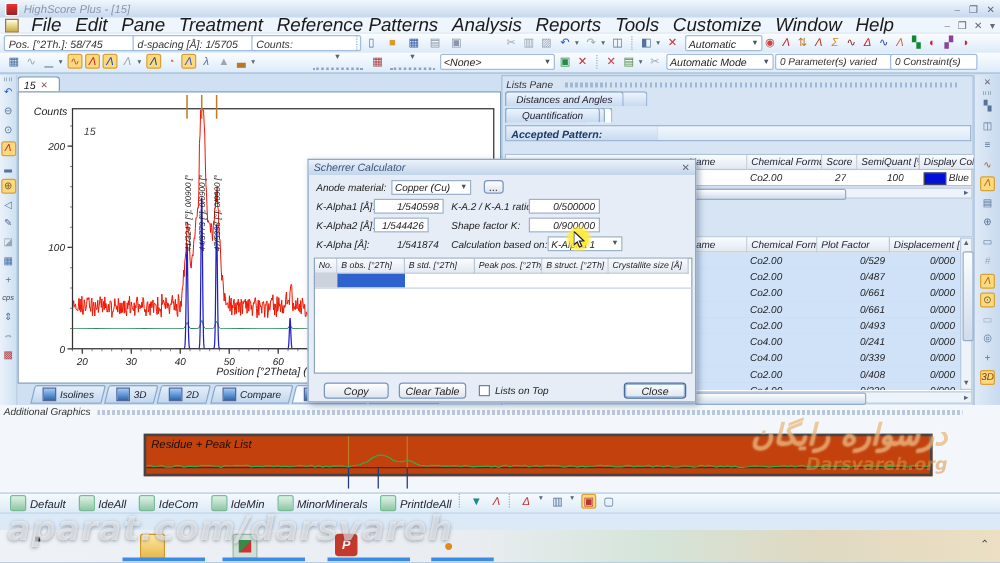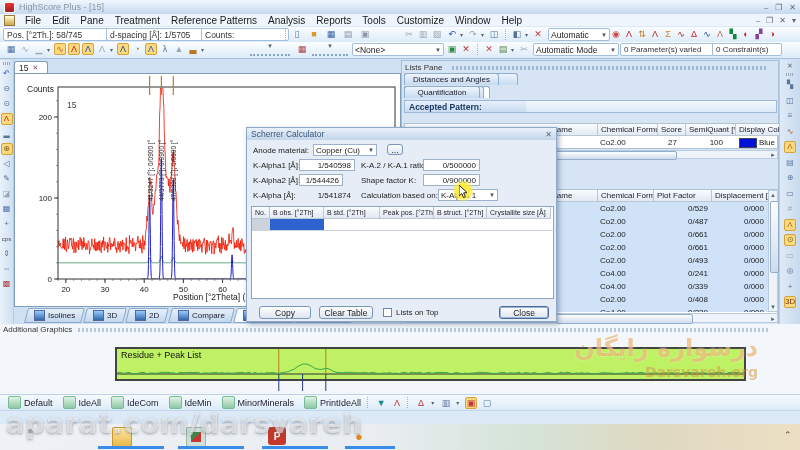--- a/index.html
+++ b/index.html
@@ -1,28 +1,28 @@
 <!DOCTYPE html>
 <html><head>
 <meta charset="utf-8">
 <style>
   html,body{margin:0;padding:0;background:#9fb6cf;}
   #app{position:relative;width:800px;height:450px;overflow:hidden;
        font-family:"Liberation Sans","DejaVu Sans",sans-serif;font-size:9px;color:#222;
-       background:#cfe0f2;}
+       background:#cfe0f2;font-style:italic;}
   .abs{position:absolute;}
   
   .titlebar{position:absolute;left:0;top:0;width:800px;height:14px;
     background:linear-gradient(#f0f6fd,#c6d9ee);display:flex;align-items:center;gap:4px;padding:0 4px;box-sizing:border-box;}
   .titlebar .title{color:#8a97ab;font-size:9px;}
   .appicon{width:9px;height:9px;background:linear-gradient(#e33,#922);border:1px solid #fff;border-radius:2px;}
   .wctrls{margin-left:auto;display:flex;gap:7px;color:#5a6a80;font-size:8px;}
   .menubar{position:absolute;left:0;top:14px;width:800px;height:13px;background:#eff5fc;
     display:flex;align-items:center;gap:9px;padding:0 4px;box-sizing:border-box;border-bottom:1px solid #dce8f5;}
-  .menu-item{font-size:10px;color:#1a1a1a;padding:0 1px;}
+  .menu-item{font-size:15px;color:#1a1a1a;padding:0 1px;}
   .docicon{width:9px;height:9px;background:linear-gradient(#ffd,#ca4);border:1px solid #974;}
   .mdictrls{margin-left:auto;display:flex;gap:6px;color:#667;font-size:8px;}
   .tbar{position:absolute;left:0;width:800px;background:linear-gradient(#fbfdff,#dcebf9);border-bottom:1px solid #c2d6ec;}
   #rowA{top:27px;height:15px;}
   #rowB{top:42px;height:16px;}
   .fld{position:absolute;top:1px;height:11px;background:#fff;border:1px solid #a3bedd;border-radius:2px;
        font-size:8.5px;color:#333;padding:0 3px;display:flex;align-items:center;overflow:hidden;white-space:nowrap;}
   .combo{position:absolute;top:1px;height:11px;background:#fff;border:1px solid #a3bedd;border-radius:2px;
        font-size:8.5px;color:#222;display:flex;align-items:center;justify-content:space-between;padding:0 2px;overflow:hidden;white-space:nowrap;}
   .combo .car{color:#456;font-size:6px;}
@@ -520,36 +520,36 @@
         <span class="ico" style="color: rgb(154, 166, 180);">▭</span>
         <span class="ico" style="color: rgb(86, 116, 154);">◎</span>
         <span class="ico" style="color: rgb(86, 116, 154);">+</span>
         <span class="ico hl" style="color: rgb(122, 58, 18);">3D</span>
       </span>
   </div>
 
   <div class="abs" style="left:0;top:324px;width:800px;height:70px;background:#f3f7fc;">
     <span class="abs" style="left:3px;top:1px;font-size:8px;color:#333;">Additional Graphics</span>
     <div class="abs" style="left:78px;top:4px;width:692px;height:4px;background:repeating-linear-gradient(90deg,#b8c8da 0 2px,transparent 2px 4px);"></div>
-    <div class="abs" style="left:115px;top:23px;width:631px;height:34px;border:2px solid #444;background:#bef264;box-sizing:border-box;">
+    <div class="abs" style="left:115px;top:23px;width:631px;height:34px;border:2px solid #444;background:#c2410c;box-sizing:border-box;">
       <svg id="strip-svg" width="627" height="42">
           <line x1="0" y1="25" x2="627" y2="25" stroke="#333" stroke-width="1"></line>
           <line x1="161.8" y1="0" x2="161.8" y2="25" stroke="#c07a22" stroke-width="1"></line>
           <line x1="161.8" y1="25" x2="161.8" y2="42" stroke="#223a7a" stroke-width="1"></line>
           <line x1="185.6" y1="25" x2="185.6" y2="42" stroke="#223a7a" stroke-width="1"></line>
           <line x1="208.8" y1="0" x2="208.8" y2="25" stroke="#c07a22" stroke-width="1"></line>
           <line x1="208.8" y1="25" x2="208.8" y2="42" stroke="#223a7a" stroke-width="1"></line>
           <polyline points="0,23.9 3,23.3 6,24.3 9,24.0 12,23.4 15,24.5 18,24.6 21,24.5 24,23.3 27,23.5 30,24.7 33,24.1 36,24.0 39,24.3 42,23.9 45,23.3 48,23.4 51,23.3 54,23.9 57,24.0 60,24.8 63,23.3 66,23.7 69,23.6 72,23.4 75,23.5 78,23.5 81,23.2 84,24.5 87,24.0 90,24.0 93,24.2 96,23.7 99,23.6 102,24.2 105,23.6 108,24.3 111,23.9 114,24.2 117,24.1 120,23.8 123,23.4 126,23.7 129,24.1 132,23.2 135,24.7 138,23.4 141,24.7 144,24.0 147,24.5 150,23.7 153,23.8 156,23.6 159,24.2 162,24.4 165,23.6 168,23.2 171,22.8 174,21.2 177,20.4 180,17.9 183,16.3 186,15.0 189,15.0 192,16.0 195,17.4 198,19.5 201,20.2 204,20.4 207,19.8 210,19.4 213,20.4 216,22.1 219,23.3 222,23.5 225,23.9 228,23.3 231,23.4 234,23.3 237,23.8 240,23.7 243,23.9 246,23.6 249,23.7 252,24.2 255,23.3 258,23.9 261,24.5 264,24.3 267,24.1 270,24.1 273,23.7 276,24.5 279,24.0 282,24.8 285,23.7 288,23.2 291,24.5 294,23.4 297,23.3 300,23.9 303,23.2 306,24.5 309,24.0 312,23.3 315,24.3 318,23.8 321,23.3 324,23.5 327,23.4 330,23.6 333,24.5 336,24.5 339,23.5 342,24.0 345,24.7 348,24.0 351,24.5 354,24.2 357,24.0 360,23.6 363,23.2 366,23.6 369,23.5 372,23.9 375,24.4 378,24.4 381,24.4 384,23.3 387,23.5 390,24.4 393,23.7 396,24.1 399,24.0 402,23.2 405,24.7 408,23.6 411,23.8 414,24.5 417,23.4 420,24.4 423,24.6 426,24.5 429,23.8 432,23.7 435,24.2 438,24.7 441,24.4 444,23.2 447,24.1 450,23.3 453,23.8 456,24.7 459,24.0 462,24.2 465,23.8 468,24.4 471,23.9 474,24.8 477,24.8 480,24.6 483,24.2 486,23.7 489,23.9 492,24.0 495,24.1 498,24.6 501,24.3 504,24.2 507,24.1 510,23.6 513,24.3 516,23.5 519,24.4 522,23.7 525,23.3 528,24.3 531,24.5 534,24.0 537,24.0 540,24.0 543,24.5 546,23.9 549,23.9 552,24.2 555,23.5 558,24.7 561,23.7 564,24.7 567,23.5 570,23.4 573,23.5 576,24.0 579,23.6 582,24.2 585,23.7 588,23.9 591,24.5 594,24.2 597,24.2 600,23.5 603,23.3 606,24.0 609,24.7 612,23.5 615,23.3 618,23.5 621,23.6 624,24.3 627,23.2" fill="none" stroke="#3aa84e" stroke-width="1"></polyline>
         </svg>
       <span class="abs" style="left:4px;top:1px;font-size:9px;color:#111;">Residue + Peak List</span>
       <span class="abs" style="left:4px;top:46px;font-size:10px;color:#111;">Accepted Patterns</span>
     </div>
   </div>
 
-  <div class="abs" style="left:0;top:394px;width:800px;height:16px;background:linear-gradient(#f6fafd,#dcebf8);border-top:1px solid #bed3e8;display:flex;align-items:center;gap:4px;padding:0 6px;box-sizing:border-box;">
+  <div class="abs" style="left:0;top:394px;width:800px;height:16px;background:linear-gradient(#f6fafd,#dcebf8);border-top:1px solid #bed3e8;display:flex;gap:4px;padding:0 6px;box-sizing:border-box;">
     <span id="preset-items" style="display:flex;gap:6px;">
         <span class="preset">
           <span class="picon"></span>
           <span>Default</span>
         </span>
         <span class="preset">
           <span class="picon"></span>
           <span>IdeAll</span>
         </span>
         <span class="preset">

